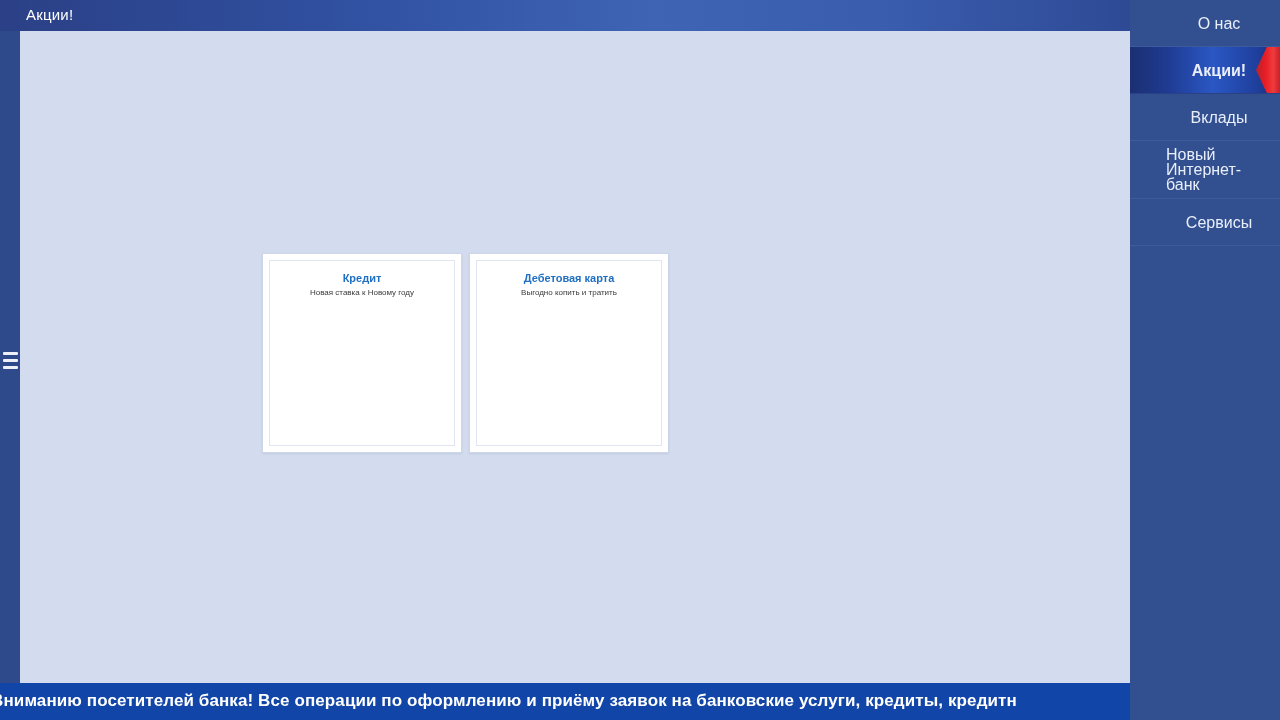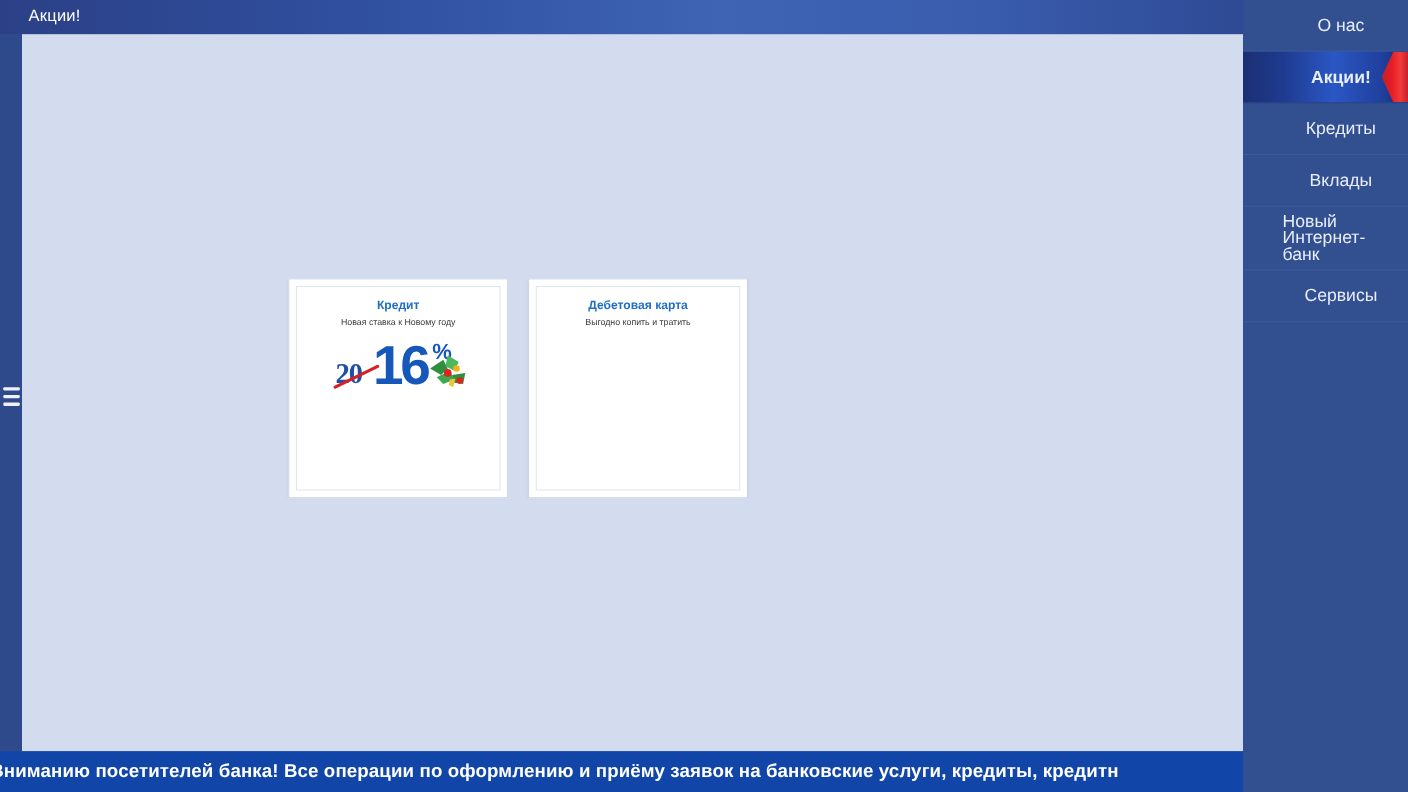--- a/index.html
+++ b/index.html
@@ -74,21 +74,21 @@
     background: #d3dcee;
     z-index: 3;
   }
 
   
   .cards-row {
     position: absolute;
     left: 242px;
     top: 222px;
     display: flex;
-    gap: 18px;
+    gap: 7px;
   }
 
   .promo-card {
     width: 200px;
     height: 200px;
     background: #ffffff;
     padding: 6px;
     border: 1px solid #ccd6e8;
     box-shadow: 0 1px 2px rgba(40,60,110,.10);
     cursor: pointer;
@@ -357,36 +357,20 @@
 <div id="app">
 
   <div class="content-panel">
 
     <div class="cards-row">
 
       <div class="promo-card">
         <div class="promo-card-inner">
           <div class="card-title">Кредит</div>
           <div class="card-sub">Новая ставка к Новому году</div>
-          <div class="art1">
-            <span class="twenty">20</span>
-            <span class="strike"></span>
-            <span class="sixteen">16</span>
-            <span class="pct">%</span>
-            <svg class="holly" viewBox="0 0 40 40">
-              <path d="M4 18 L16 10 L20 18 L14 24 Z" fill="#2f8f3e"></path>
-              <path d="M10 26 L22 20 L26 28 L16 32 Z" fill="#3ea84c"></path>
-              <path d="M20 6 L30 12 L26 20 L18 16 Z" fill="#4cb85c"></path>
-              <path d="M24 24 L36 22 L34 32 L26 31 Z" fill="#2f8f3e"></path>
-              <circle cx="20" cy="22" r="3.5" fill="#e02222"></circle>
-              <circle cx="28" cy="18" r="3" fill="#f0b21a"></circle>
-              <circle cx="31" cy="29" r="3" fill="#e02222"></circle>
-              <path d="M22 28 l5 -1 -2 8 -4 -2 z" fill="#f2c437"></path>
-            </svg>
-          </div>
         </div>
       </div>
 
       <div class="promo-card">
         <div class="promo-card-inner">
           <div class="card-title">Дебетовая карта</div>
           <div class="card-sub">Выгодно копить и тратить</div>
         </div>
       </div>
 
@@ -413,23 +397,20 @@
 
   <div class="sidebar">
     <div class="menu-item">
       <span class="menu-label">О нас</span>
     </div>
     <div class="menu-item active">
       <span class="menu-label">Акции!</span>
       <span class="ribbon"></span>
     </div>
     <div class="menu-item">
-      <span class="menu-label">Кредиты</span>
-    </div>
-    <div class="menu-item">
       <span class="menu-label">Вклады</span>
     </div>
     <div class="menu-item">
       <span class="menu-label">Новый Интернет-банк</span>
     </div>
     <div class="menu-item">
       <span class="menu-label">Сервисы</span>
     </div>
   </div>
 

